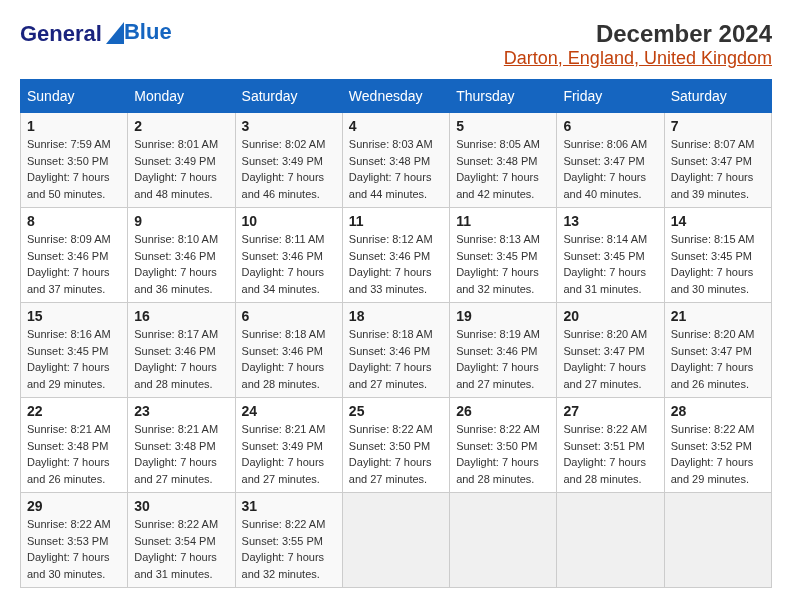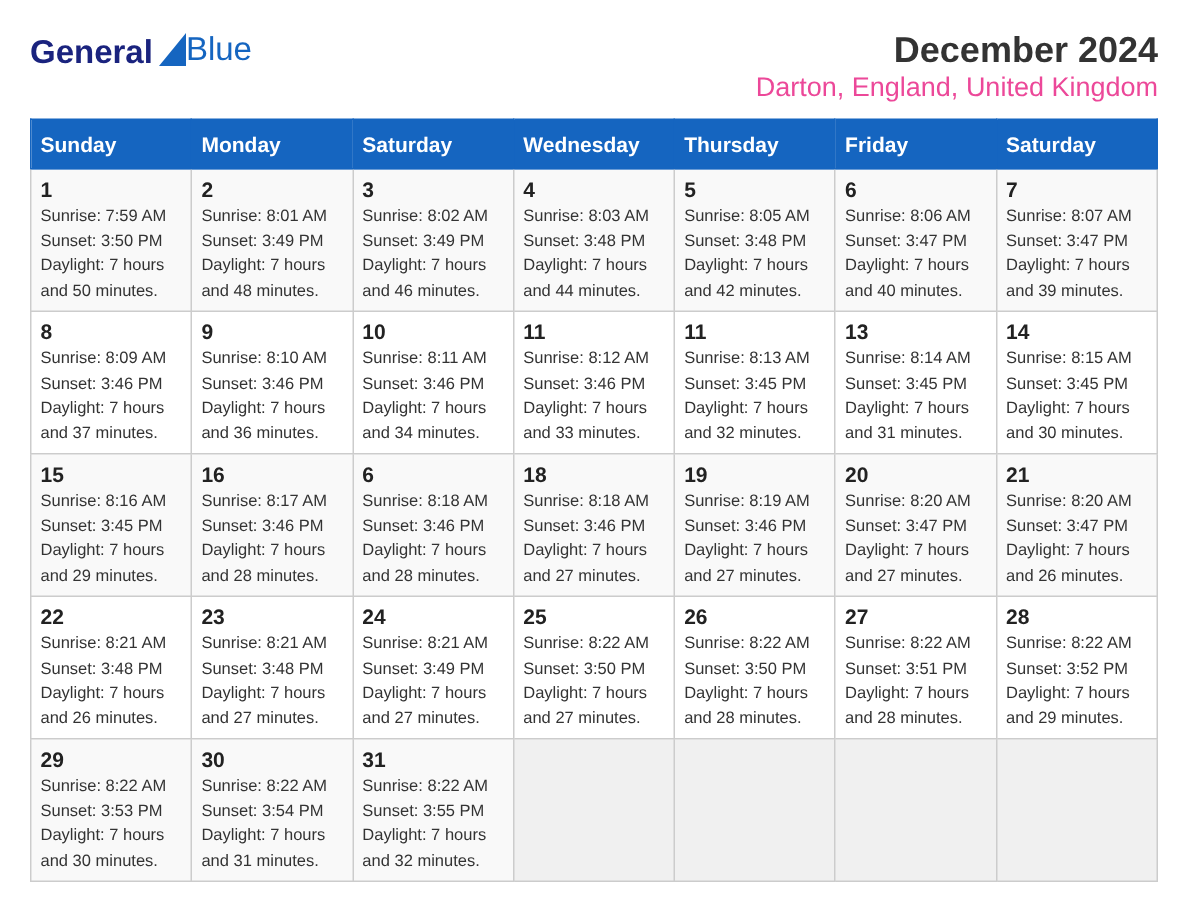--- a/index.html
+++ b/index.html
@@ -28,34 +28,35 @@
     .title-area {
       text-align: right;
     }
     .calendar-title {
       font-size: 24px;
       font-weight: bold;
       color: #333;
     }
     .calendar-subtitle {
       font-size: 18px;
-      color: #ec4899;
+      color: #c2410c;
+      text-decoration: underline;
     }
     table {
       width: 100%;
       border-collapse: collapse;
       table-layout: fixed;
     }
     thead tr th {
       background-color: #1565c0;
       color: #fff;
       text-align: left;
       padding: 8px 6px;
       font-size: 14px;
-      font-weight: bold;
+      font-weight: normal;
       border: 1px solid #1565c0;
     }
     tbody tr td {
       vertical-align: top;
       padding: 5px 6px;
       border: 1px solid #ccc;
       font-size: 11px;
       color: #333;
       height: 85px;
       background: #fff;
@@ -85,21 +86,21 @@
     <div class="logo-row">
       <div style="font-size:22px;font-weight:bold;color:#333;">
         <span style="color:#1a237e;">General</span>
       </div>
       <div style="margin-left:4px;margin-top:2px;">
         <svg width="18" height="22" viewBox="0 0 18 22">
           <polygon points="0,22 18,22 18,0" fill="#1565c0"></polygon>
         </svg>
       </div>
     </div>
-    <div style="font-size:22px;font-weight:normal;color:#1565c0;margin-top:-4px;">Blue</div>
+    <div style="font-size:22px;font-weight:bold;color:#1565c0;margin-top:-4px;">Blue</div>
   </div>
   <div class="title-area">
     <div class="calendar-title">December 2024</div>
     <div class="calendar-subtitle">Darton, England, United Kingdom</div>
   </div>
 </div>
 
 <table>
   <thead>
     <tr id="header-row">

